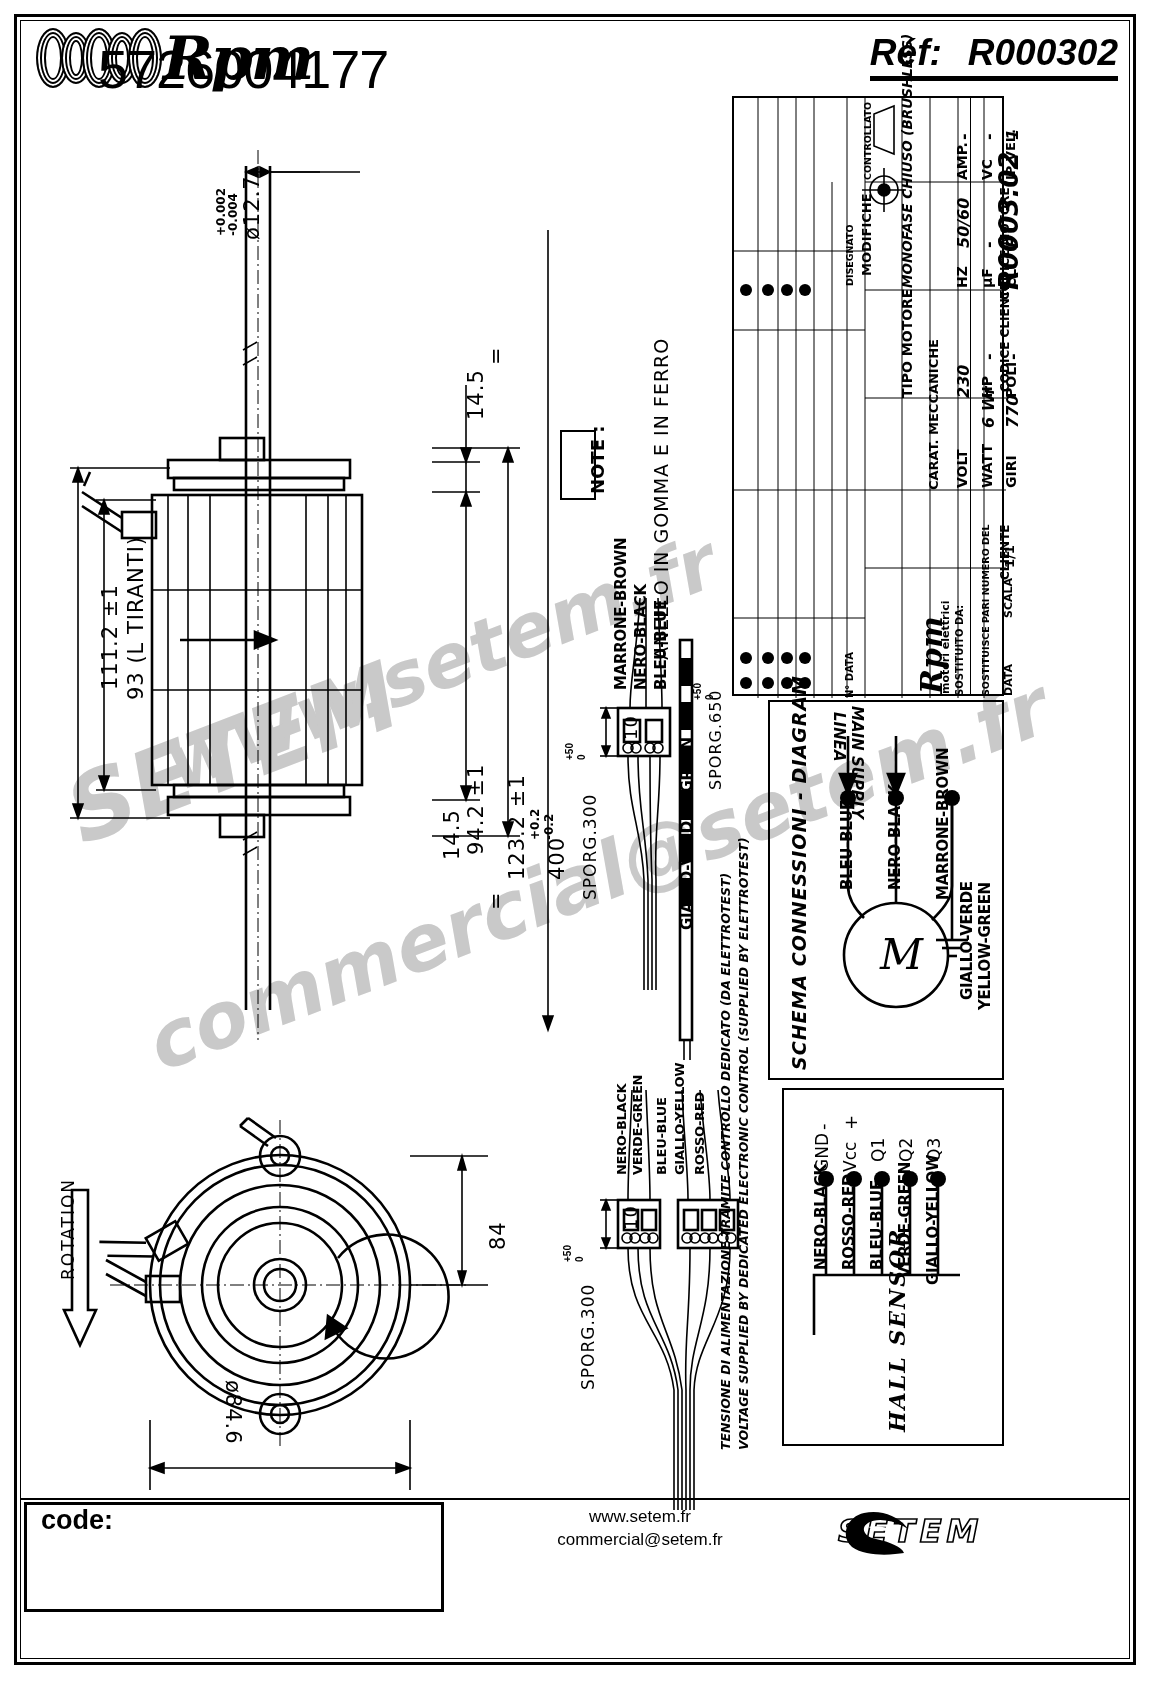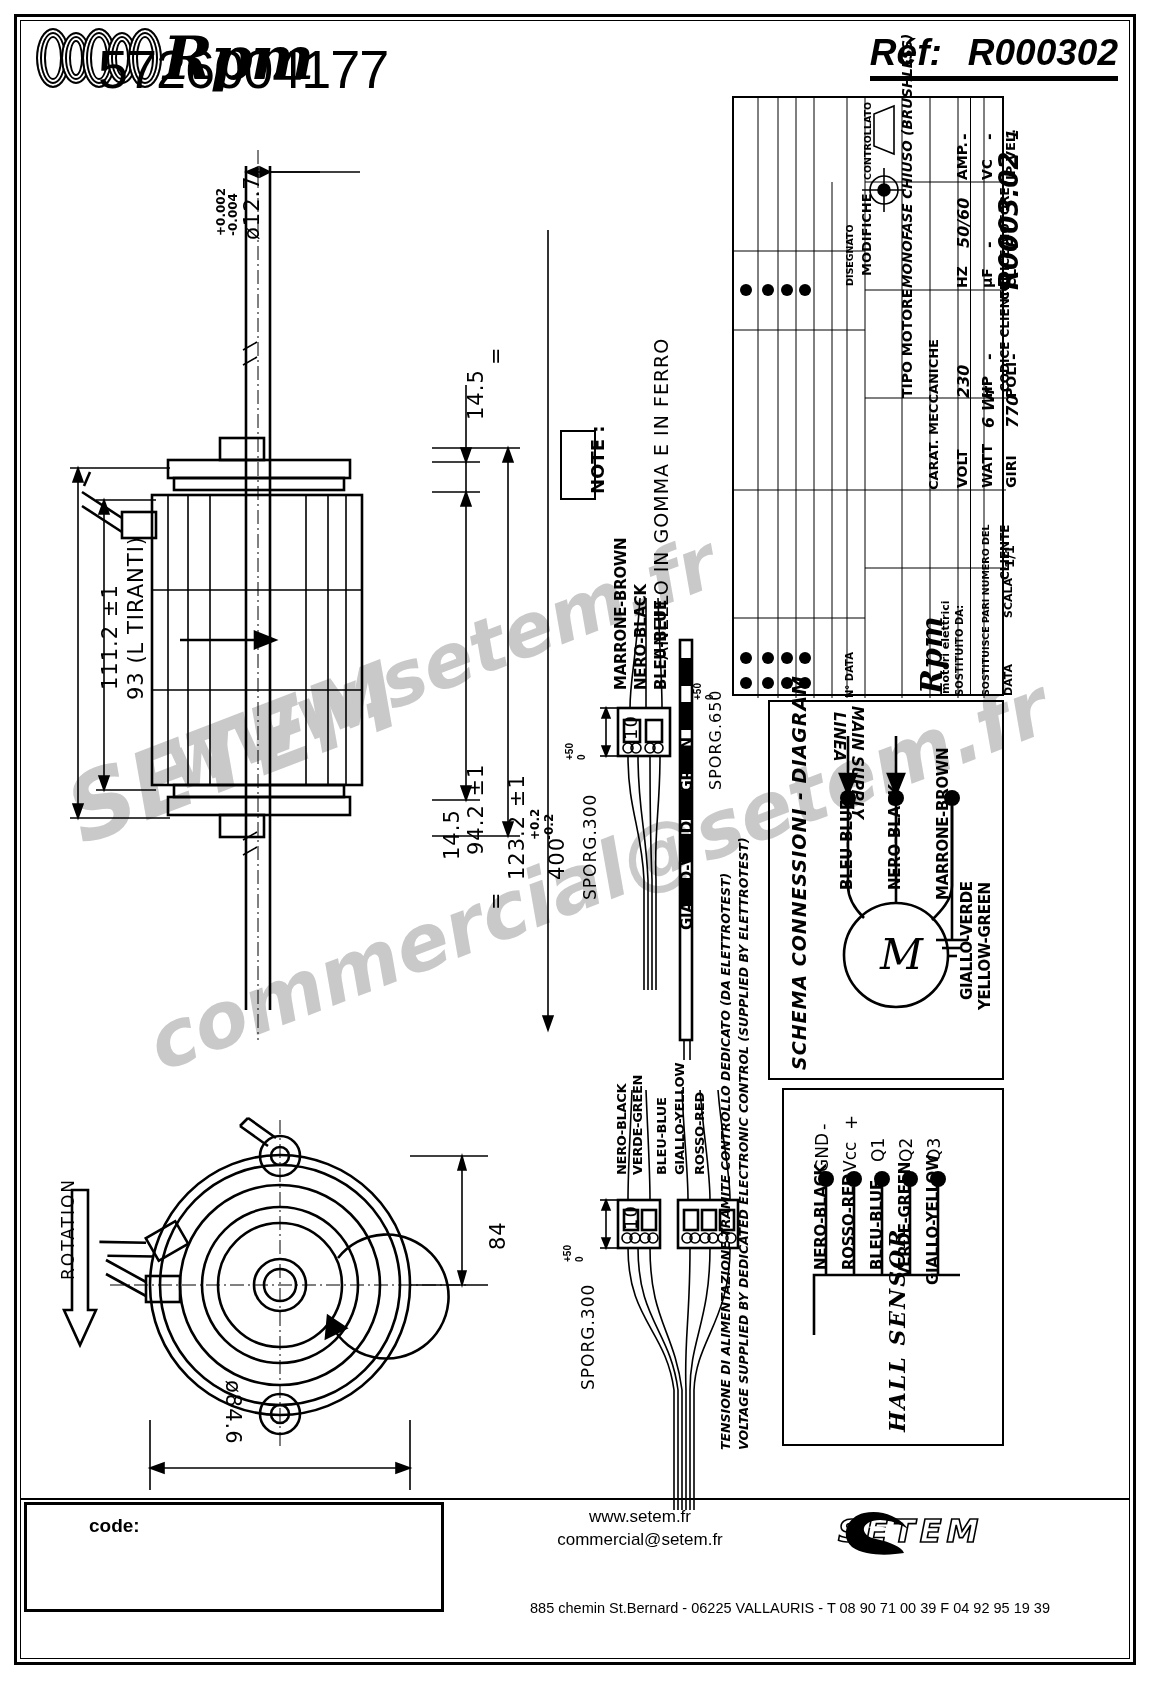--- a/index.html
+++ b/index.html
@@ -54,21 +54,21 @@
   .cdbox{position:absolute;left:768px;top:700px;width:236px;height:380px;border:2.5px solid #000;box-sizing:border-box;}
   .hsbox{position:absolute;left:782px;top:1088px;width:222px;height:358px;border:2.5px solid #000;box-sizing:border-box;}
 
   .wlab{position:absolute;transform-origin:0 0;transform:rotate(-90deg);white-space:nowrap;
         font-family:"DejaVu Sans",sans-serif;font-size:15px;font-weight:bold;letter-spacing:-0.3px;}
   .wlabS{font-size:13px;}
 
   
   .footer{position:absolute;left:20px;top:1498px;width:1110px;height:161px;border-top:2.5px solid #000;box-sizing:border-box;}
   .codebox{position:absolute;left:24px;top:1502px;width:420px;height:110px;border:3px solid #000;box-sizing:border-box;background:#fff;}
-  .codelbl{position:absolute;left:14px;top:10px;font-size:19px;font-weight:bold;margin-left:48px;}
+  .codelbl{position:absolute;left:14px;top:0;font-size:27px;font-weight:bold;}
   .codeval{position:absolute;left:98px;top:38px;font-size:54px;font-weight:normal;letter-spacing:-1px;}
   .fmid{position:absolute;left:470px;top:1506px;width:340px;text-align:center;font-size:17px;line-height:1.35;}
   .faddr{position:absolute;left:440px;top:1600px;width:700px;text-align:center;font-size:14.5px;}
   .setem{position:absolute;left:838px;top:1512px;display:flex;align-items:center;}
   .setem-txt{font-family:"DejaVu Sans",sans-serif;font-weight:bold;font-style:italic;font-size:32px;
       letter-spacing:5px;color:#fff;-webkit-text-stroke:1.6px #000;}
 
   
   .wm{position:absolute;color:#c9c9c9;font-weight:bold;font-style:italic;pointer-events:none;
       font-family:"DejaVu Sans",sans-serif;white-space:nowrap;}
@@ -600,21 +600,20 @@
   <div class="footer"></div>
   <div class="codebox">
     <div class="codelbl">code:</div>
   </div>
   <div class="codeval">5726004177</div>
 
   <div class="fmid">
     <div>www.setem.fr</div>
     <div>commercial@setem.fr</div>
   </div>
-  <div class="faddr">885 chemin St.Bernard  -  06225 VALLAURIS  -  T 08 90 71 00 39   F 04 92 95 19 39</div>
 
   <div class="setem">
     <svg width="86" height="56">
       <path d="M14 44 C2 34 8 14 26 10 C44 6 62 14 70 26 C58 18 40 14 30 20 C22 25 26 34 38 36 C52 39 64 44 66 50 C54 52 28 54 14 44 Z" fill="#000"></path>
       <path d="M30 24 C40 22 52 25 60 30 C50 28 38 27 30 24 Z" fill="#fff"></path>
     </svg>
     <span class="setem-txt">SETEM</span>
   </div>
 
 </div>

